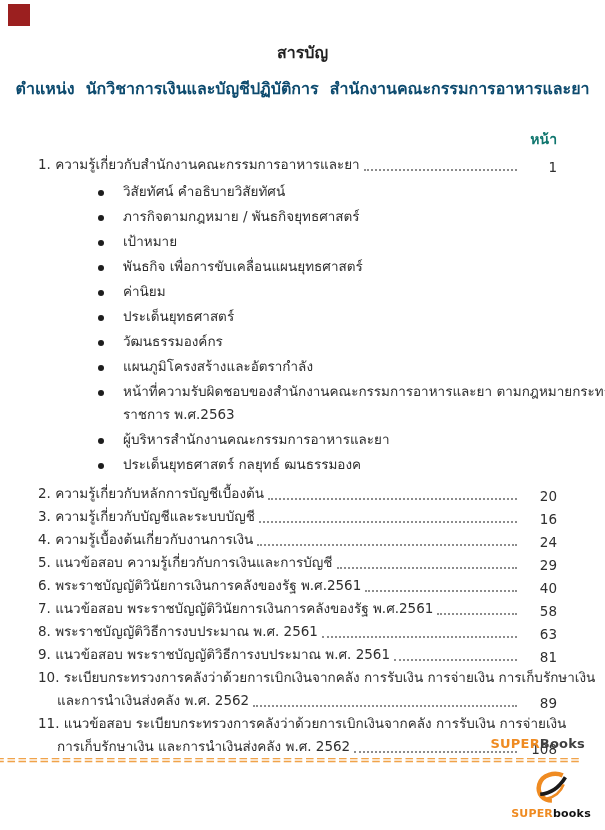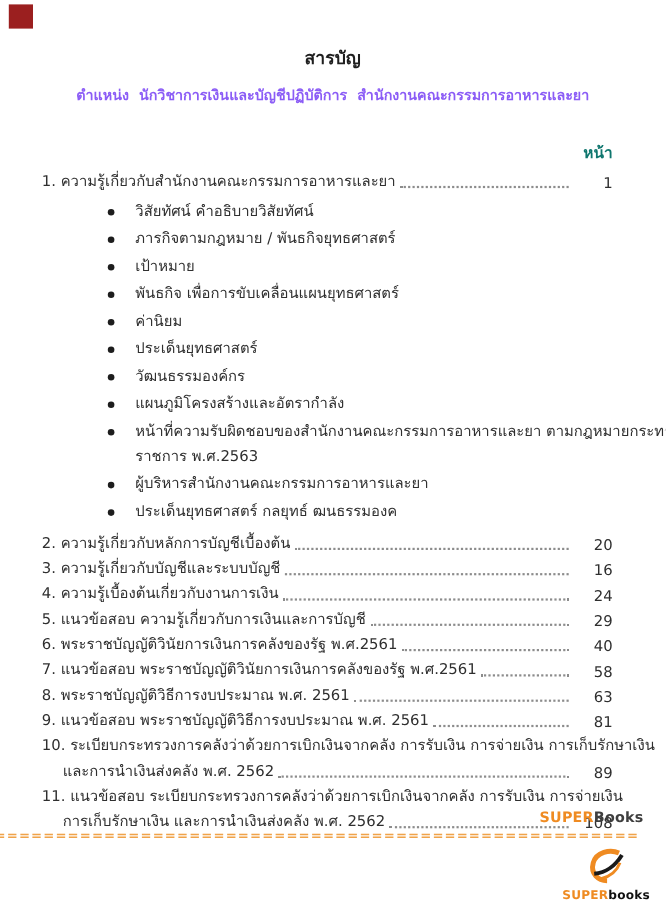--- a/index.html
+++ b/index.html
@@ -14,21 +14,21 @@
   .corner-marker{
     position:absolute;left:8px;top:4px;width:22px;height:22px;
     background:#9b1f1f;
   }
   .doc-title{
     margin-top:40px;height:24px;
     text-align:center;font-size:16px;font-weight:bold;color:#1f1f1f;
   }
   .doc-subtitle{
     margin-top:12px;height:22px;
-    text-align:center;font-size:13px;font-weight:bold;color:#8b5cf6;
+    text-align:center;font-size:16px;font-weight:bold;color:#0c4a6e;
     white-space:pre;
   }
   .page-col-label{
     margin-top:30px;height:20px;
     padding-right:48px;
     text-align:right;font-size:14px;font-weight:bold;color:#0f766e;
   }
   .toc{
     margin-top:4px;
     padding-left:38px;padding-right:48px;

